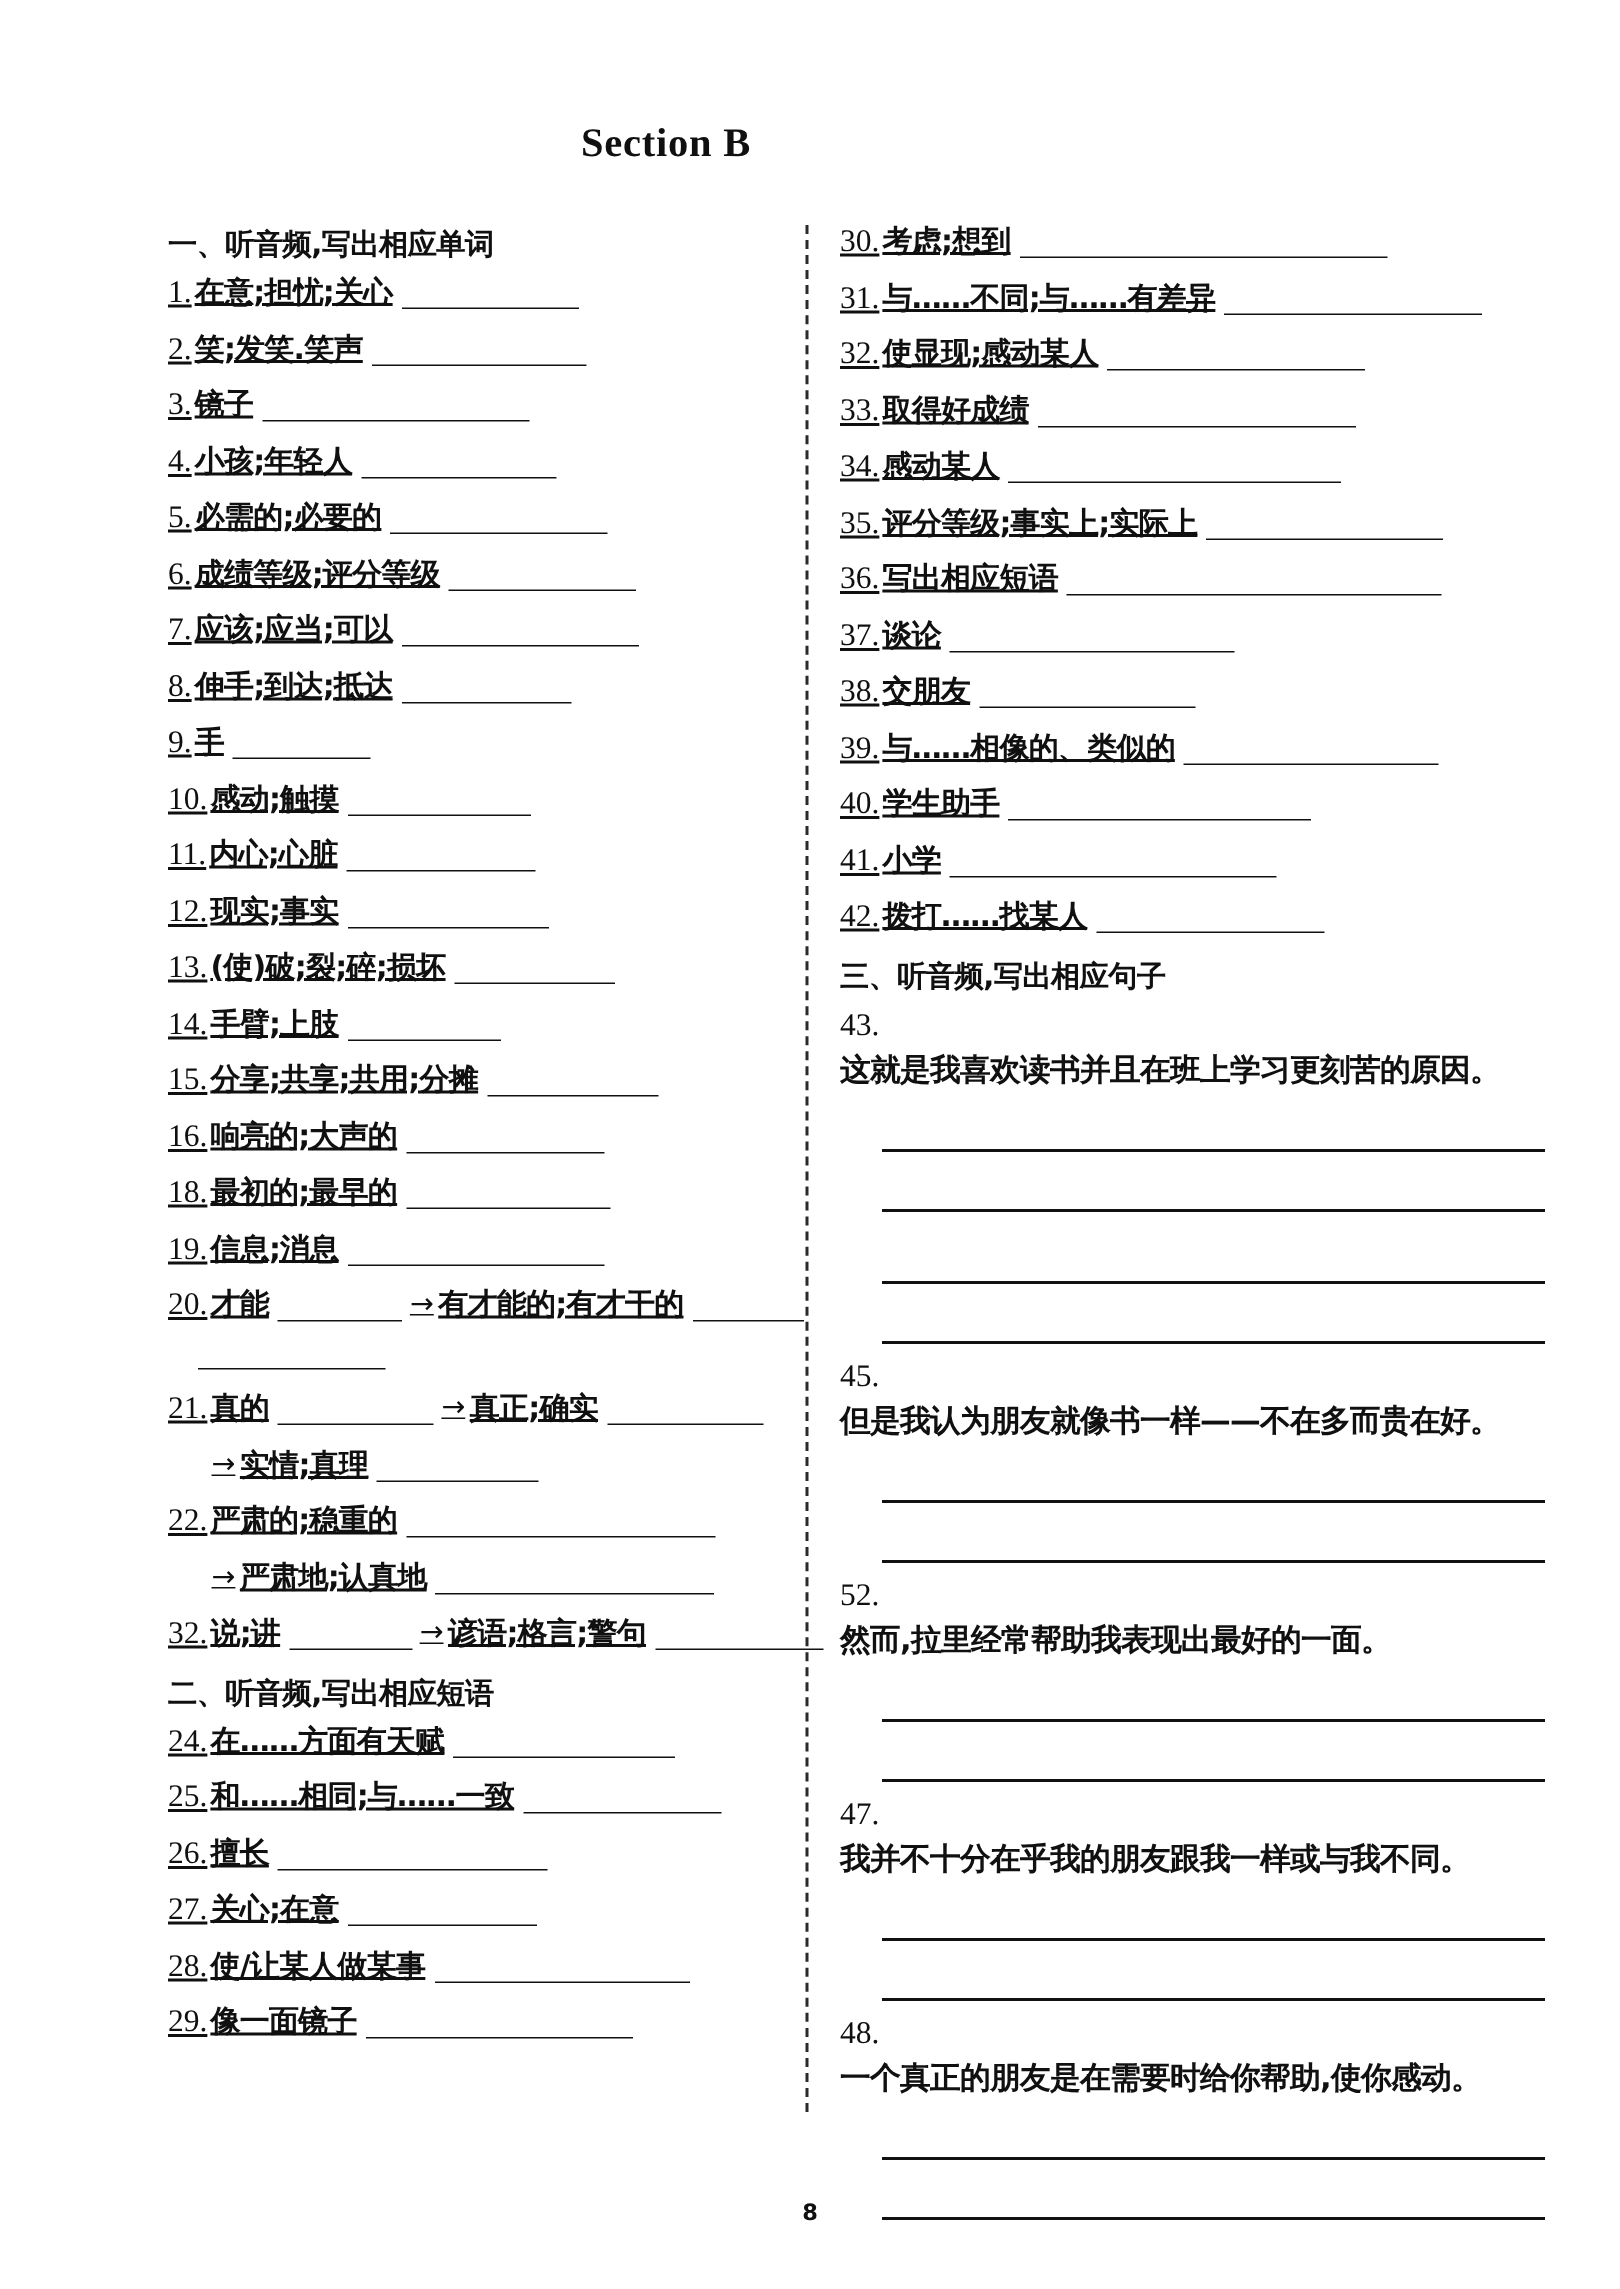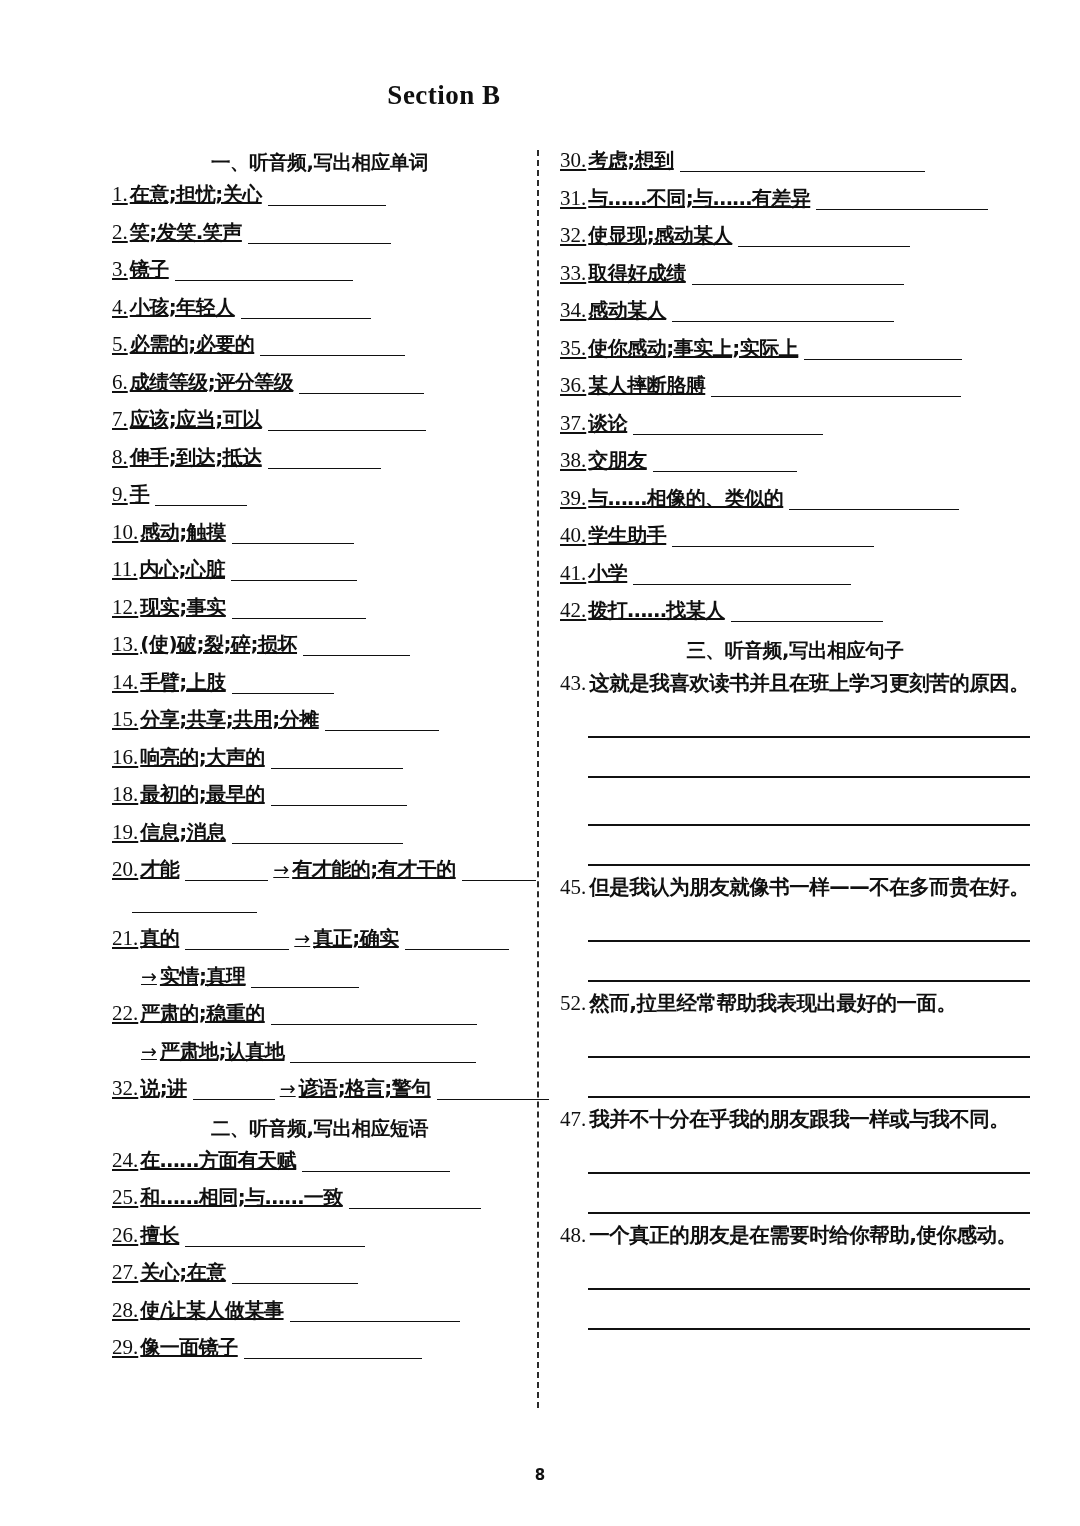--- a/index.html
+++ b/index.html
@@ -32,21 +32,20 @@
     font-family: "Liberation Serif", "DejaVu Serif", serif;
     font-weight: bold;
     font-size: 27px;
     letter-spacing: 0.5px;
   }
 
   
   .col {
     position: absolute;
     top: 148px;
-    text-align: center;
   }
   .col-left  { left: 112px; width: 415px; }
   .col-right { left: 560px; width: 470px; }
 
   .divider {
     position: absolute;
     left: 537px;
     top: 150px;
     width: 0;
     height: 1258px;
@@ -105,20 +104,21 @@
   
   .sent {
     margin-bottom: 6px;
   }
   .sent-text {
     display: flex;
     align-items: baseline;
     font-size: 21px;
     line-height: 30px;
     white-space: nowrap;
+    flex-direction: column;
   }
   .sent-text .num { margin-right: 3px; }
   .sent-text .cn { font-size: 20.5px; }
   .sent-line {
     margin-left: 28px;
     border-bottom: 2px solid #111;
     height: 38px;
   }
   .sent-line:first-of-type { margin-top: 8px; }
 
@@ -338,26 +338,26 @@
           <span class="cn">取得好成绩</span>
           <span class="blank" style="width: 212px;"></span>
         </div>
         <div class="item">
           <span class="num">34.</span>
           <span class="cn">感动某人</span>
           <span class="blank" style="width: 222px;"></span>
         </div>
         <div class="item">
           <span class="num">35.</span>
-          <span class="cn">使你感动;事实上;实际上</span>
+          <span class="cn">评分等级;事实上;实际上</span>
           <span class="blank" style="width: 158px;"></span>
         </div>
         <div class="item">
           <span class="num">36.</span>
-          <span class="cn">某人摔断胳膊</span>
+          <span class="cn">写出相应短语</span>
           <span class="blank" style="width: 250px;"></span>
         </div>
         <div class="item">
           <span class="num">37.</span>
           <span class="cn">谈论</span>
           <span class="blank" style="width: 190px;"></span>
         </div>
         <div class="item">
           <span class="num">38.</span>
           <span class="cn">交朋友</span>

